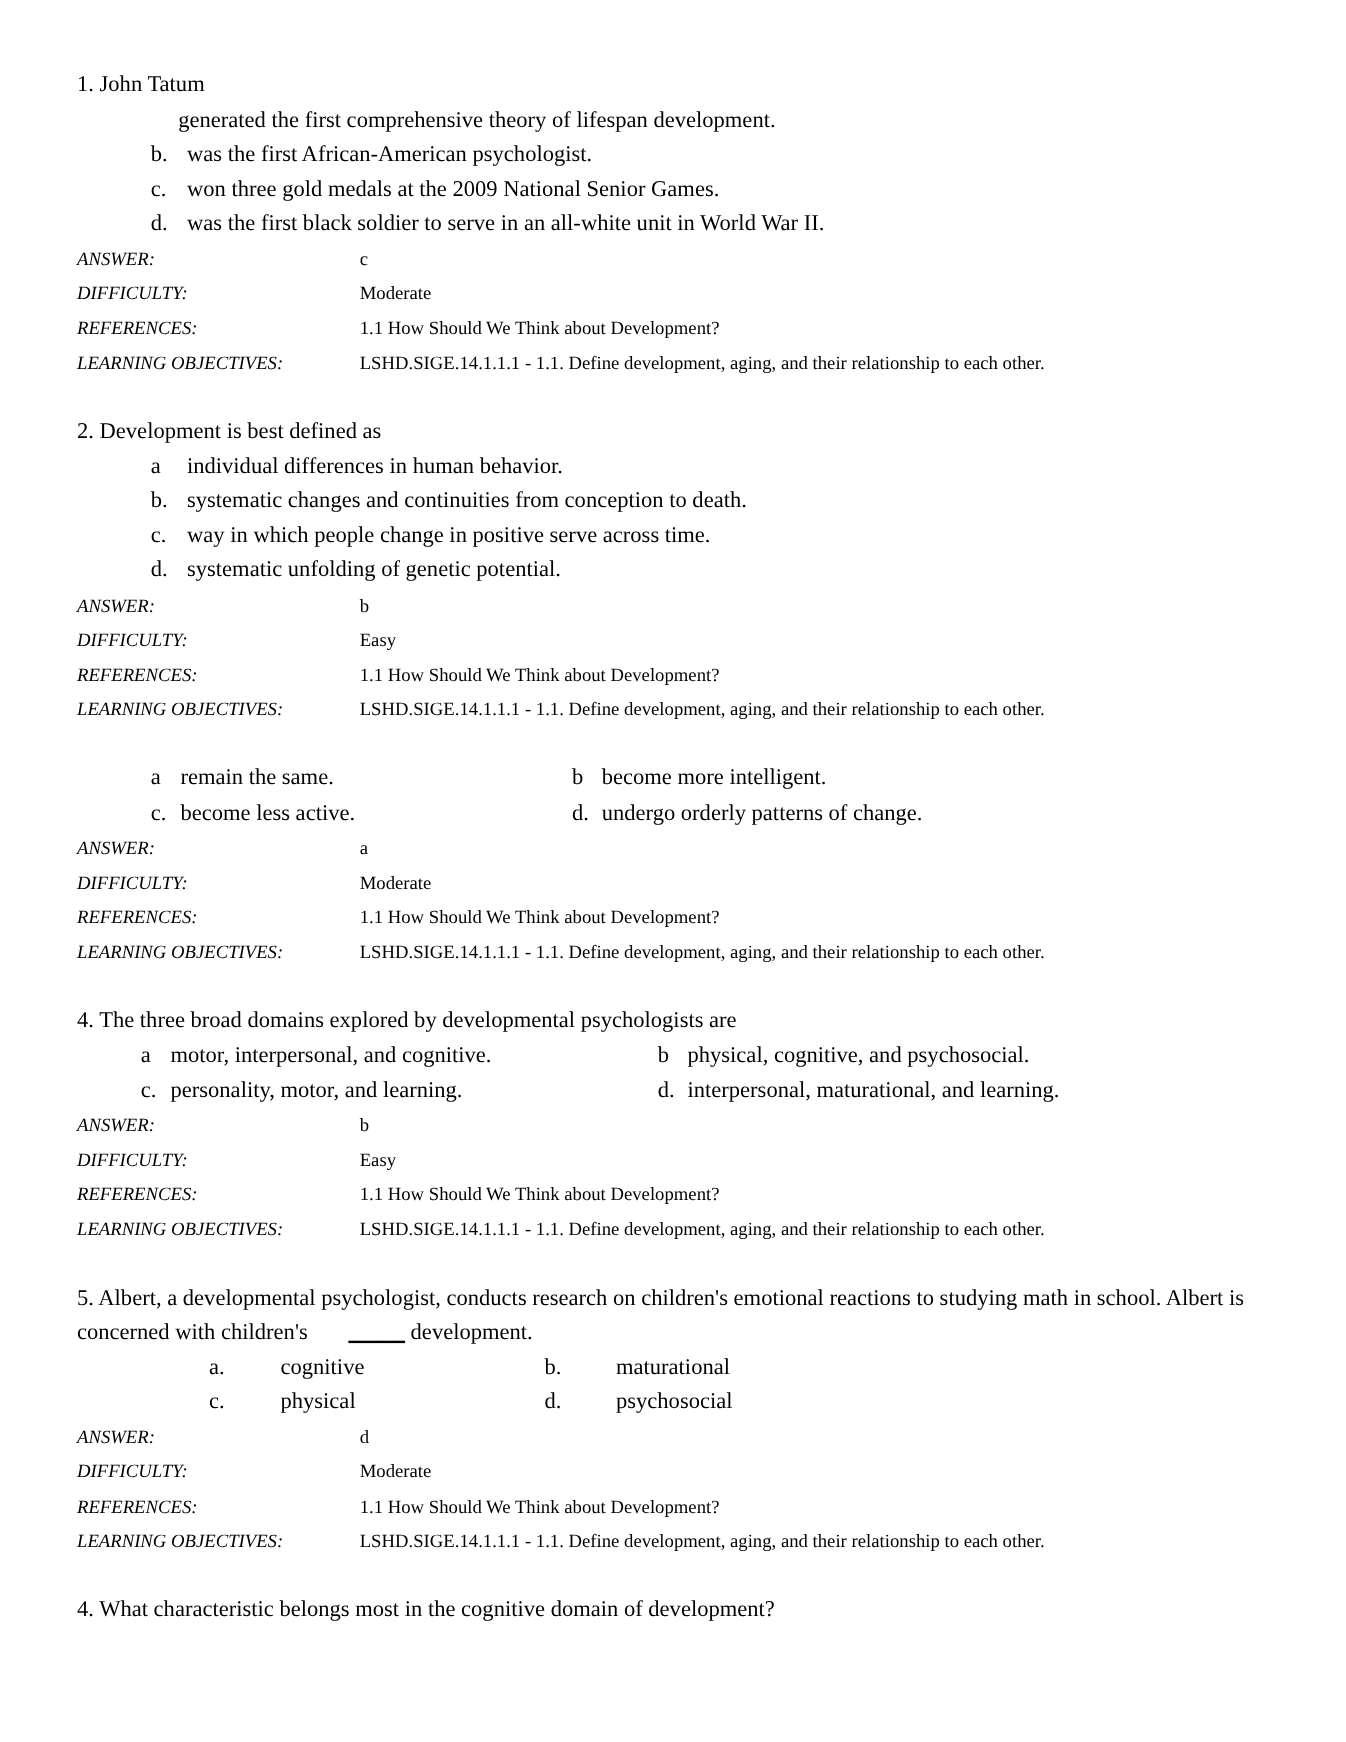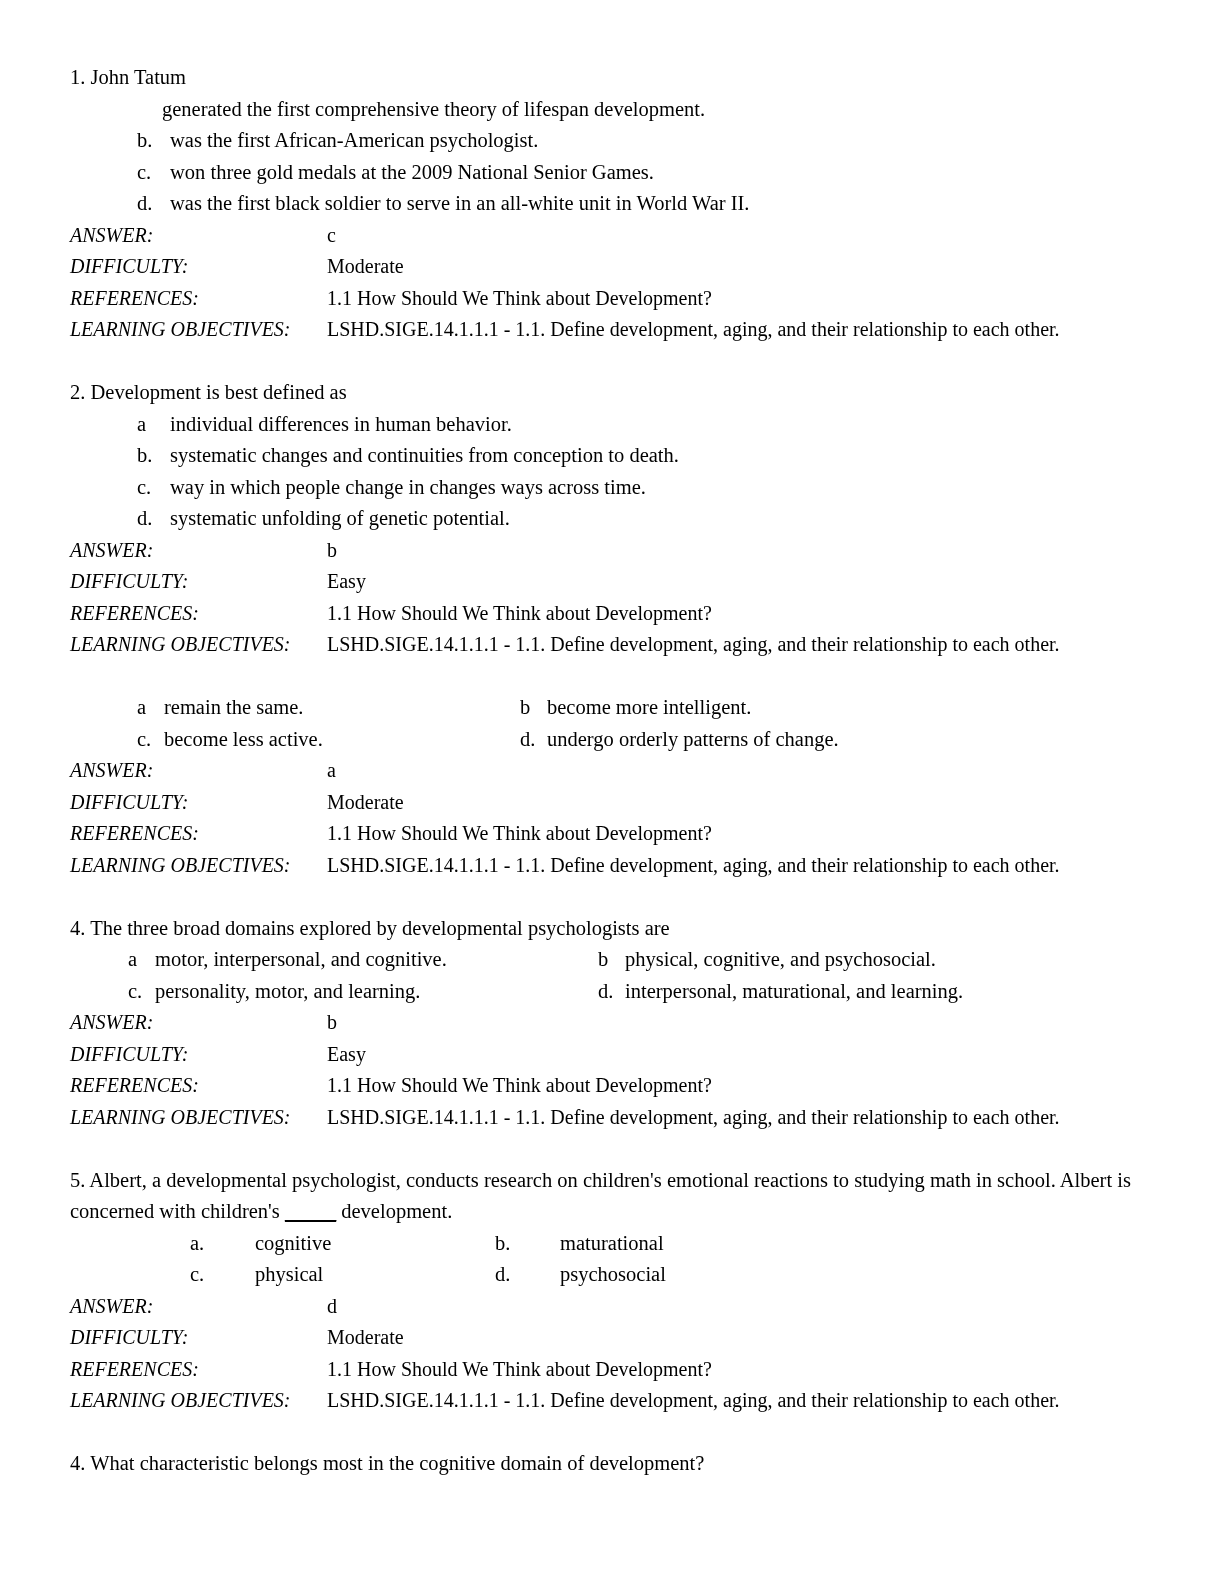--- a/index.html
+++ b/index.html
@@ -85,37 +85,38 @@
   .pad-q5 { padding-left: 120px; }
   .gap-wide .opt-letter { width: 65px; }
   .gap-tight .opt-letter { width: 27px; }
 
   
   .meta {
     margin-top: 0;
   }
   .meta-row {
     display: flex;
-    font-size: 20px;
+    font-size: 17px;
     line-height: 31.5px;
   }
   .meta-label {
     flex: 0 0 auto;
     width: 257px;
     font-style: italic;
   }
   .meta-value {
     flex: 1 1 auto;
     font-style: normal;
   }
   .spacer {
     height: 31.5px;
   }
   .blank-underline {
     text-decoration: underline;
+    margin-left: 32px;
   }
 </style>
 </head>
 <body>
 
 <div class="page">
   <div class="content">
 
     <div class="qblock">
       <p class="q-stem">1. John Tatum</p>
@@ -164,21 +165,21 @@
         <li class="opt-row indent-67">
           <span class="opt-letter">a</span>
           <span class="opt-text">individual differences in human behavior.</span>
         </li>
         <li class="opt-row indent-67">
           <span class="opt-letter">b.</span>
           <span class="opt-text">systematic changes and continuities from conception to death.</span>
         </li>
         <li class="opt-row indent-67">
           <span class="opt-letter">c.</span>
-          <span class="opt-text">way in which people change in changes ways across time.</span>
+          <span class="opt-text">way in which people change in positive serve across time.</span>
         </li>
         <li class="opt-row indent-67">
           <span class="opt-letter">d.</span>
           <span class="opt-text">systematic unfolding of genetic potential.</span>
         </li>
       </ul>
       <div class="meta">
         <div class="meta-row">
           <span class="meta-label">ANSWER:</span>
           <span class="meta-value">b</span>

